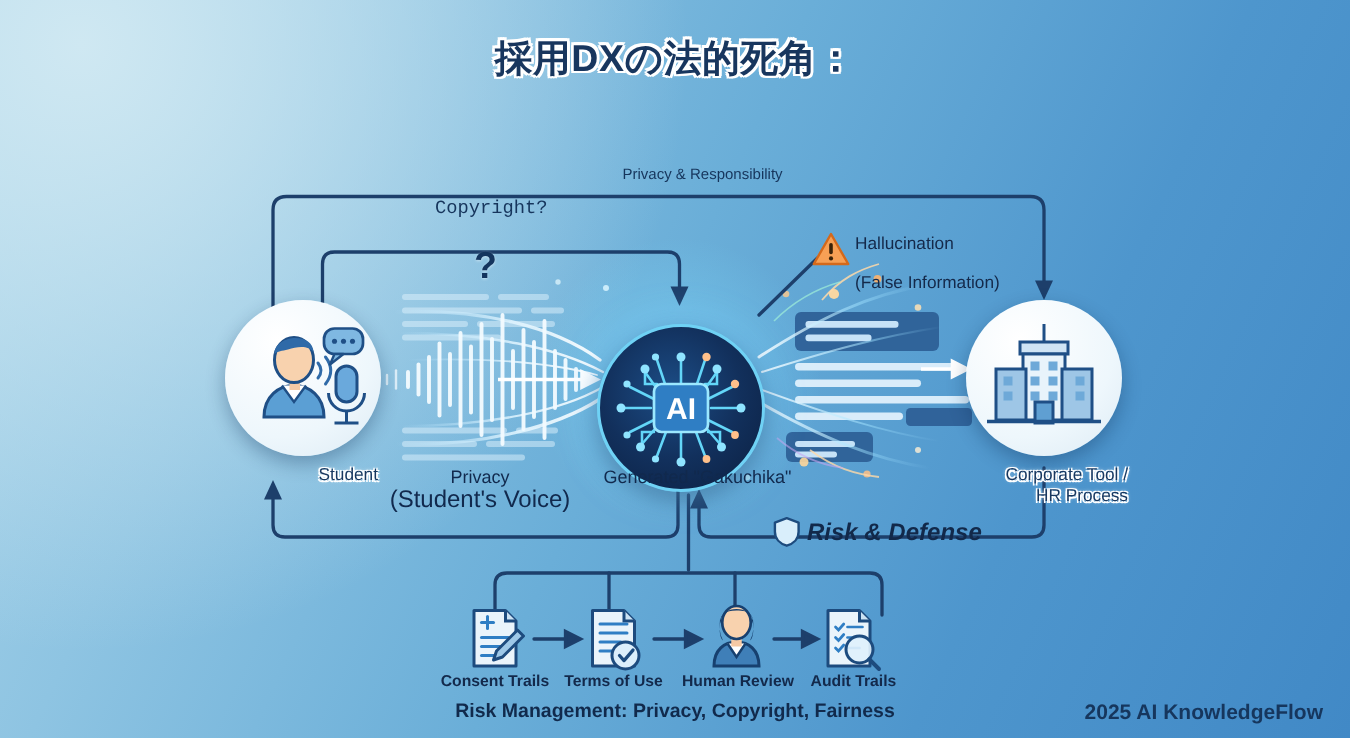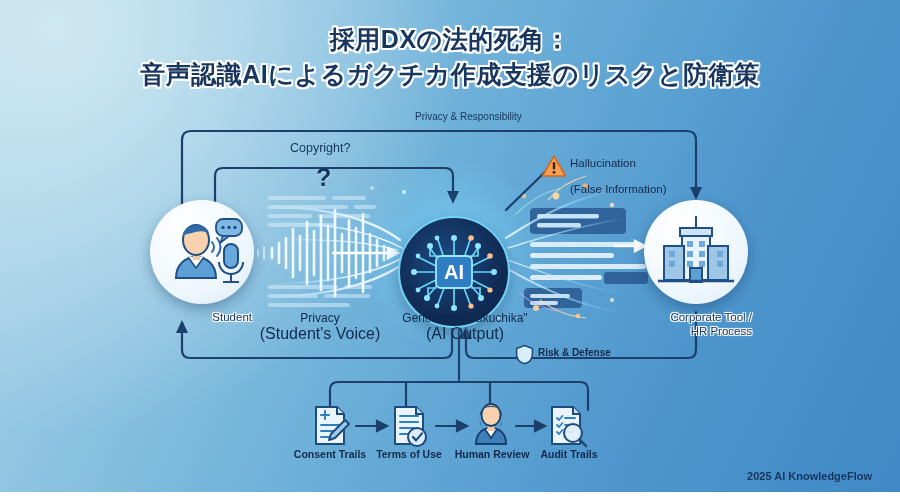--- a/index.html
+++ b/index.html
@@ -37,22 +37,22 @@
     text-shadow:-1px -1px 0 #fff,1px -1px 0 #fff,-1px 1px 0 #fff,1px 1px 0 #fff,0 0 3px #fff;
   }
   .flowlbl{position:absolute;text-align:center;font-size:12px;color:#11294d;white-space:nowrap;}
   .flowlbl .sub{display:block;font-size:16px;}
   .annot{position:absolute;font-size:11.5px;color:#14294a;line-height:1.25;white-space:nowrap;}
   .qmark{position:absolute;font-size:25px;font-weight:bold;color:#14355e;
     text-shadow:0 1px 2px rgba(255,255,255,.5);}
   .riskicon{position:absolute;width:42px;height:44px;}
   .risklbl{position:absolute;text-align:center;font-size:10.5px;font-weight:bold;color:#13294b;white-space:nowrap;}
   .riskcaption{position:absolute;left:0;right:0;text-align:center;font-size:13px;font-weight:bold;color:#112a4c;}
-  .footer{position:absolute;right:28px;bottom:10px;font-size:11px;font-weight:bold;color:#16365d;margin-top:48px;}
-  .shieldlbl{position:absolute;font-size:10px;font-weight:bold;color:#12294a;white-space:nowrap;}
+  .footer{position:absolute;right:18px;bottom:10px;font-size:14px;font-weight:bold;color:#16365d;margin-top:48px;}
+  .shieldlbl{position:absolute;font-size:16px;font-weight:bold;color:#12294a;white-space:nowrap;font-style:italic;}
 </style>
 </head>
 <body>
 
 <div id="stage">
 
   <svg class="svglayer" viewBox="0 0 900 502">
     <defs>
       <linearGradient id="streakL" x1="0" y1="0" x2="1" y2="0">
         <stop offset="0%" stop-color="#bfe9ff" stop-opacity="0"></stop>
@@ -191,25 +191,24 @@
 
       <path d="M459,330 L459,380"></path>
       <path d="M330,410 L330,390 Q330,382 338,382 L580,382 Q588,382 588,390 L588,410"></path>
       <path d="M406,382 L406,408"></path>
       <path d="M490,382 L490,408"></path>
     </g>
   </svg>
 
   <div class="title">
     <span>採用DXの法的死角：</span>
-    <span class="l2">音声認識AIによるガクチカ作成支援のリスクと防衛策</span>
   </div>
 
   <div class="lbl" style="left:385px;top:111px;font-size:10px;margin-left:30px;">Privacy &amp; Responsibility</div>
-  <div class="lbl" style="left:290px;top:141px;font-size:12.5px;">Copyright?</div>
+  <div class="lbl" style="left:290px;top:132px;font-size:12.5px;font-family:Liberation Mono, monospace;">Copyright?</div>
   <div class="qmark" style="left:316px;top:163px;">?</div>
 
   <svg style="position:absolute;left:541px;top:154px;width:26px;height:24px;" viewBox="0 0 26 24">
     <path d="M13,2 L24.5,22 L1.5,22 Z" fill="#f7a055" stroke="#d4691b" stroke-width="1.6" stroke-linejoin="round"></path>
     <rect x="11.8" y="8" width="2.4" height="7.5" rx="1.2" fill="#3b2208"></rect>
     <circle cx="13" cy="18.3" r="1.4" fill="#3b2208"></circle>
   </svg>
   <div class="annot" style="left:570px;top:156px;">Hallucination</div>
   <div class="annot" style="left:570px;top:182px;">(False Information)</div>
 
@@ -316,21 +315,20 @@
     <div>Corporate Tool /</div>
     <div>HR Process</div>
   </div>
 
   <div class="flowlbl" style="left:255px;top:311px;width:130px;">
     <span>Privacy</span>
     <span class="sub">(Student's Voice)</span>
   </div>
   <div class="flowlbl" style="left:375px;top:311px;width:180px;">
     <span>Generated "Gakuchika"</span>
-    <span class="sub">(AI Output)</span>
   </div>
 
   <svg style="position:absolute;left:515px;top:344px;width:19px;height:21px;" viewBox="0 0 19 21">
     <path d="M9.5,1.4 L17.4,4.4 L17.4,10.5 C17.4,15.4 13.8,18.6 9.5,19.8 C5.2,18.6 1.6,15.4 1.6,10.5 L1.6,4.4 Z" fill="#d9eefb" stroke="#1d4b7e" stroke-width="1.6" stroke-linejoin="round"></path>
   </svg>
   <div class="shieldlbl" style="left:538px;top:347px;">Risk &amp; Defense</div>
 
   <svg class="riskicon" style="left:309px;top:404px;" viewBox="0 0 42 44">
     <path d="M7,3 L28,3 L35,10 L35,40 L7,40 Z" fill="#eaf4fb" stroke="#1d4b7e" stroke-width="2" stroke-linejoin="round"></path>
     <path d="M28,3 L28,10 L35,10" fill="#cbe2f3" stroke="#1d4b7e" stroke-width="2"></path>
@@ -390,15 +388,16 @@
     <g stroke="#1d3f6b" stroke-width="2.2" fill="#1d3f6b" stroke-linecap="round">
       <line x1="356" y1="426" x2="380" y2="426"></line>
         <polygon points="387,426 377,421 377,431"></polygon>
       <line x1="436" y1="426" x2="460" y2="426"></line>
         <polygon points="467,426 457,421 457,431"></polygon>
       <line x1="516" y1="426" x2="538" y2="426"></line>
         <polygon points="545,426 535,421 535,431"></polygon>
     </g>
   </svg>
 
+  <div class="riskcaption" style="top:466px;">Risk Management: Privacy, Copyright, Fairness</div>
 
   <div class="footer">2025 AI KnowledgeFlow</div>
 </div>
 
 </body></html>

